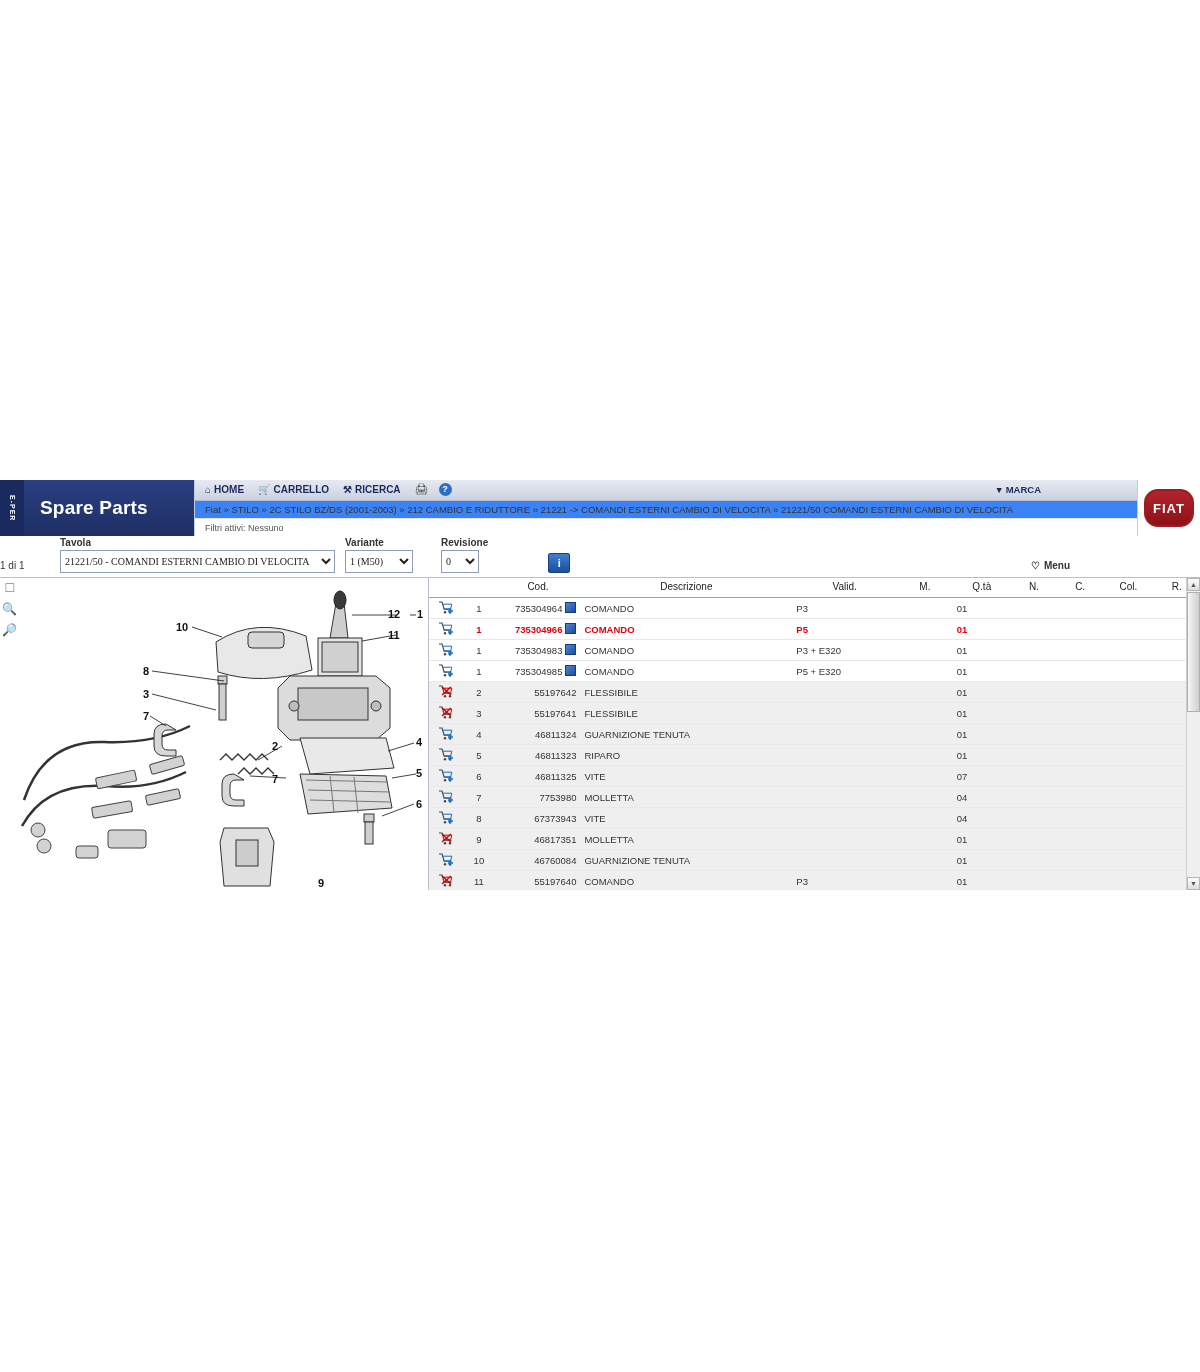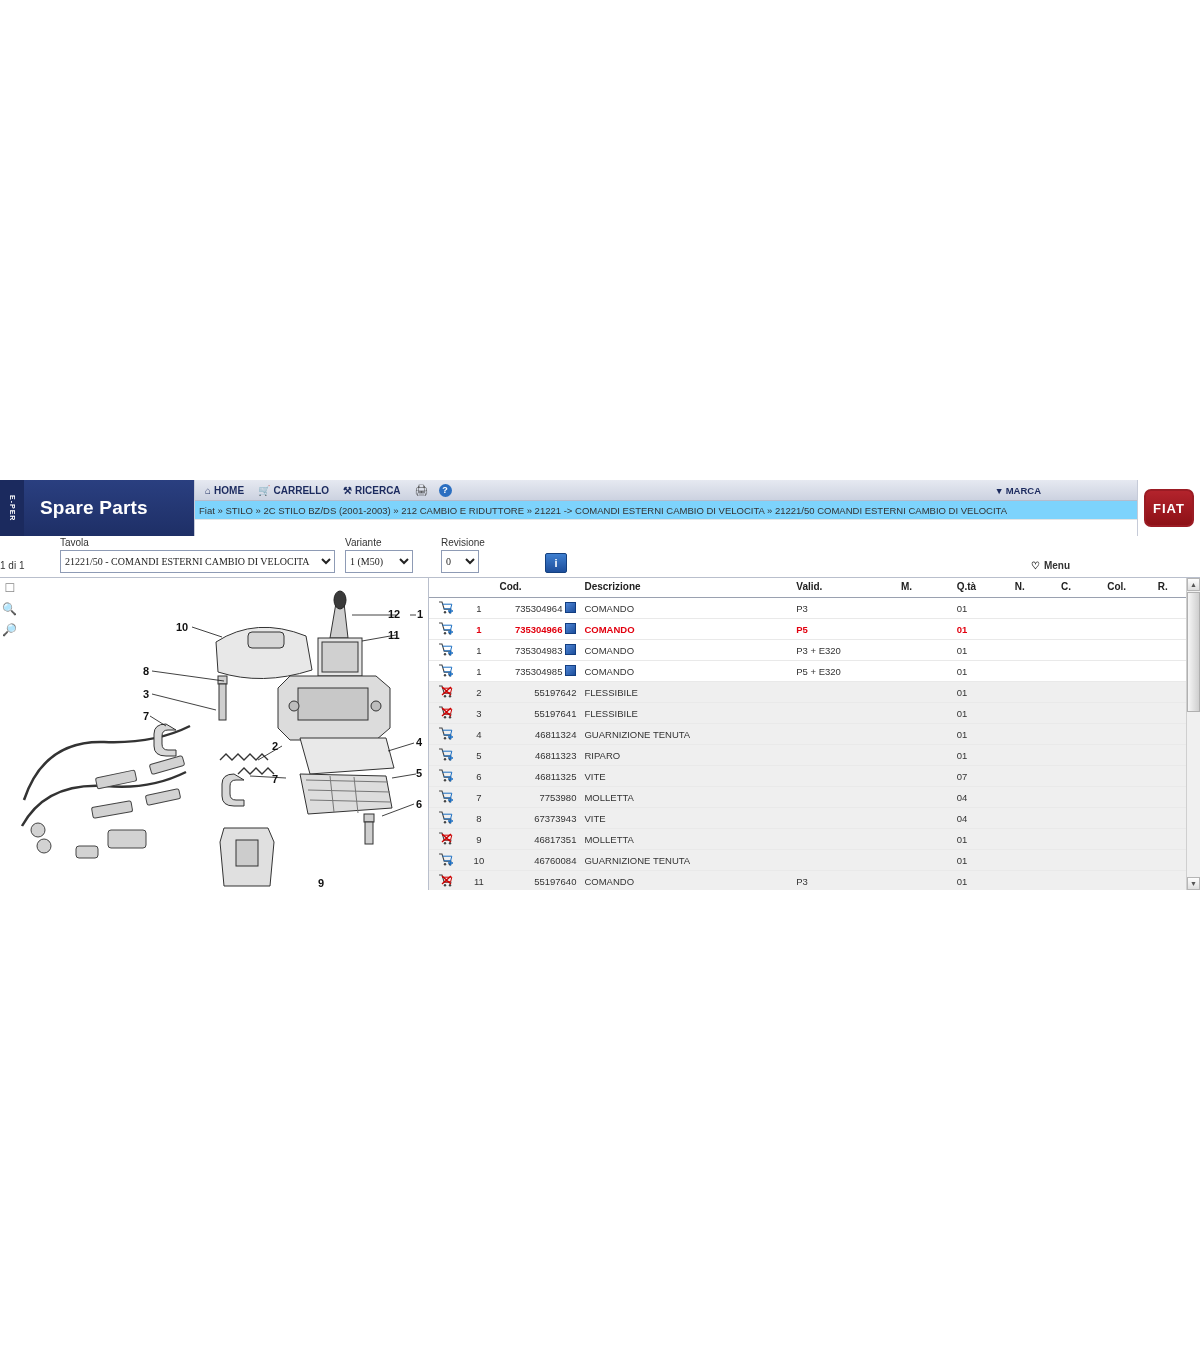--- a/index.html
+++ b/index.html
@@ -107,24 +107,24 @@
     right: 96px;
     font-size: 9.5px;
     font-weight: bold;
     color: #1b2a5e;
     display: flex;
     align-items: center;
     gap: 4px;
   }
   .breadcrumbbar {
     height: 18px;
-    background: #7dd3fc;
-    display: flex;
-    align-items: center;
-    padding-left: 4px;
+    background: #3b82f6;
+    display: flex;
+    align-items: center;
+    padding-left: 10px;
     font-size: 9.5px;
     color: #333;
     border-bottom: 1px solid #e4e4e4;
   }
   .filtribar {
     height: 17px;
     background: #ffffff;
     display: flex;
     align-items: center;
     padding-left: 10px;
@@ -135,21 +135,21 @@
     width: 62px;
     background: #ffffff;
     border-left: 1px solid #c6cbd8;
     display: flex;
     align-items: center;
     justify-content: center;
   }
   .fiatlogo .badge {
     width: 46px; height: 34px;
     border: 2px solid #9b1c24;
-    border-radius: 7px;
+    border-radius: 14px;
     background: linear-gradient(180deg,#b3232c 0%,#8d1117 100%);
     color: #ffffff;
     font-size: 13px;
     font-weight: bold;
     letter-spacing: 1px;
     display: flex;
     align-items: center;
     justify-content: center;
   }
 
@@ -161,20 +161,21 @@
     display: flex;
     align-items: flex-end;
     padding: 0 0 4px 0;
     position: relative;
   }
   .tb-group { display: flex; flex-direction: column; }
   .tb-label {
     font-size: 10px;
     color: #333;
     margin-bottom: 2px;
+    font-weight: bold;
   }
   .pager {
     width: 60px;
     font-size: 10px;
     color: #333;
     padding-bottom: 2px;
   }
   select.sel {
     font-family: Liberation Serif, serif;
     font-size: 10px;
@@ -245,23 +246,23 @@
     position: relative;
     overflow: hidden;
   }
   table.parts {
     width: 100%;
     border-collapse: collapse;
     font-size: 9.5px;
   }
   table.parts th {
     font-size: 10px;
-    font-weight: bold;
+    font-weight: normal;
     color: #222;
-    text-align: left;
+    text-align: center;
     padding: 3px 4px 5px 4px;
     border-bottom: 1px solid #9aa1b0;
     background: #ffffff;
     white-space: nowrap;
   }
   table.parts td {
     padding: 3px 4px;
     border-bottom: 1px solid #e9e9e9;
     color: #333;
     white-space: nowrap;
@@ -356,20 +357,21 @@
         <span class="printer-icon">🖨</span>
         <span class="help-icon">?</span>
 
         <div class="marca">
           <span>▾</span>
           <span>MARCA</span>
         </div>
       </div>
 
       <div class="breadcrumbbar">Fiat » STILO » 2C STILO BZ/DS (2001-2003) » 212 CAMBIO E RIDUTTORE » 21221 -&gt; COMANDI ESTERNI CAMBIO DI VELOCITA » 21221/50 COMANDI ESTERNI CAMBIO DI VELOCITA</div>
+      <div class="filtribar">Filtri attivi: Nessuno</div>
     </div>
 
     <div class="fiatlogo">
       <div class="badge">FIAT</div>
     </div>
   </div>
 
   <div class="toolbar">
     <div class="pager">1 di 1</div>
 

